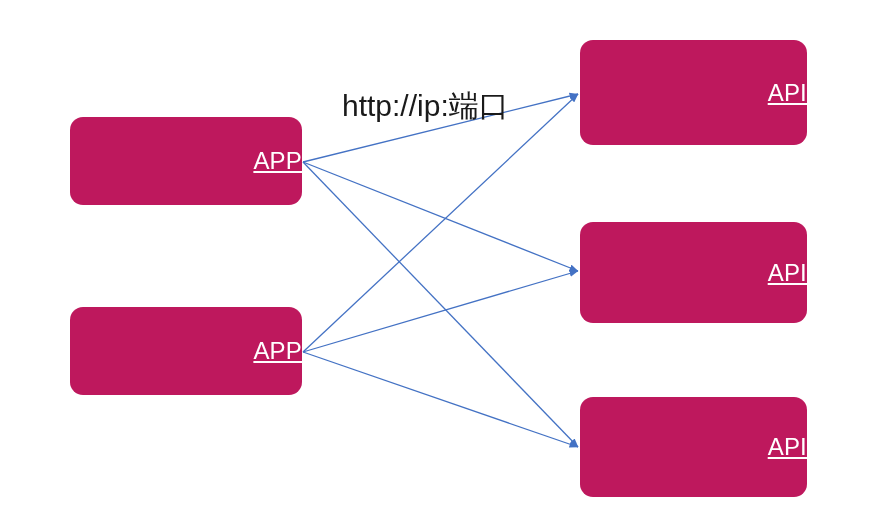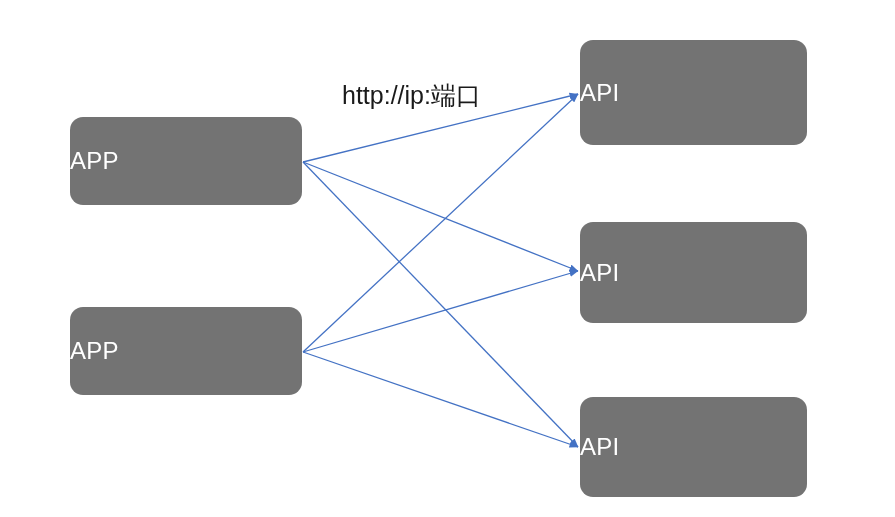--- a/index.html
+++ b/index.html
@@ -25,51 +25,52 @@
     position: absolute;
     left: 0;
     top: 0;
     width: 895px;
     height: 517px;
     pointer-events: none;
   }
   .node-box {
     position: absolute;
     box-sizing: border-box;
-    background: #737373;
+    background: #be185d;
     border-radius: 13px;
     display: flex;
     align-items: center;
-    justify-content: flex-start;
+    justify-content: flex-end;
     color: #ffffff;
     font-size: 24px;
     font-weight: 400;
     letter-spacing: 0.2px;
     line-height: 1;
     user-select: none;
+    text-decoration: underline;
   }
   .node-label {
     color: #ffffff;
     font-size: 24px;
     font-family: "Liberation Sans", "DejaVu Sans", sans-serif;
     font-weight: 400;
   }
   
   #app-node-1 { left: 70px;  top: 117px; width: 232px; height: 88px; }
   #app-node-2 { left: 70px;  top: 307px; width: 232px; height: 88px; }
   
   #api-node-1 { left: 580px; top: 40px;  width: 227px; height: 105px; }
   #api-node-2 { left: 580px; top: 222px; width: 227px; height: 101px; }
   #api-node-3 { left: 580px; top: 397px; width: 227px; height: 100px; }
 
   #protocol-label {
     position: absolute;
     left: 342px;
-    top: 80px;
-    font-size: 25px;
+    top: 88px;
+    font-size: 30px;
     color: #1a1a1a;
     font-family: "Liberation Sans", "DejaVu Sans", sans-serif;
     white-space: nowrap;
     line-height: 1.2;
     user-select: none;
   }
 </style>
 </head>
 <body>
 

